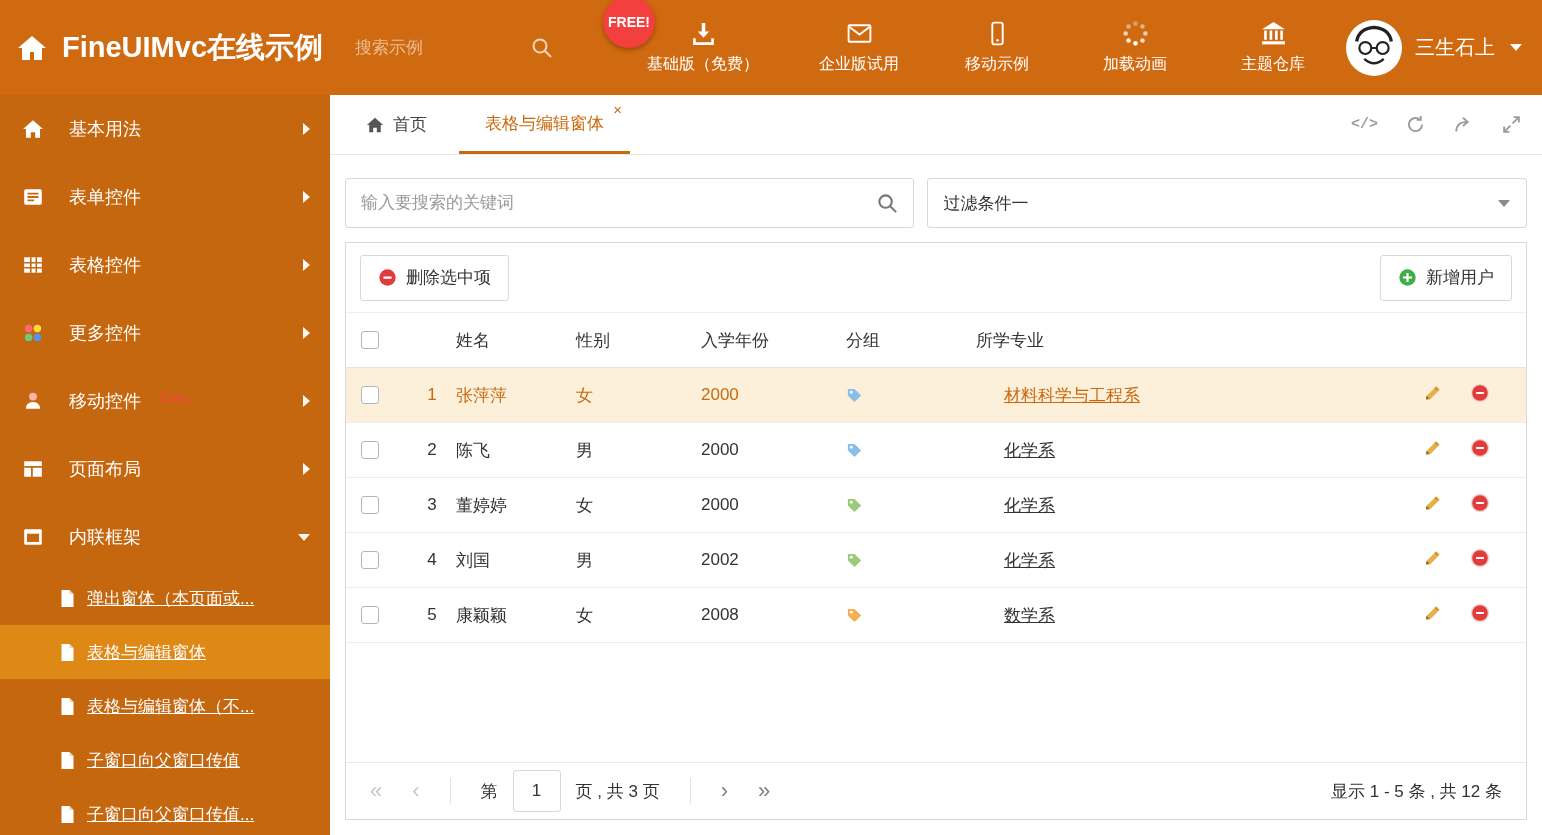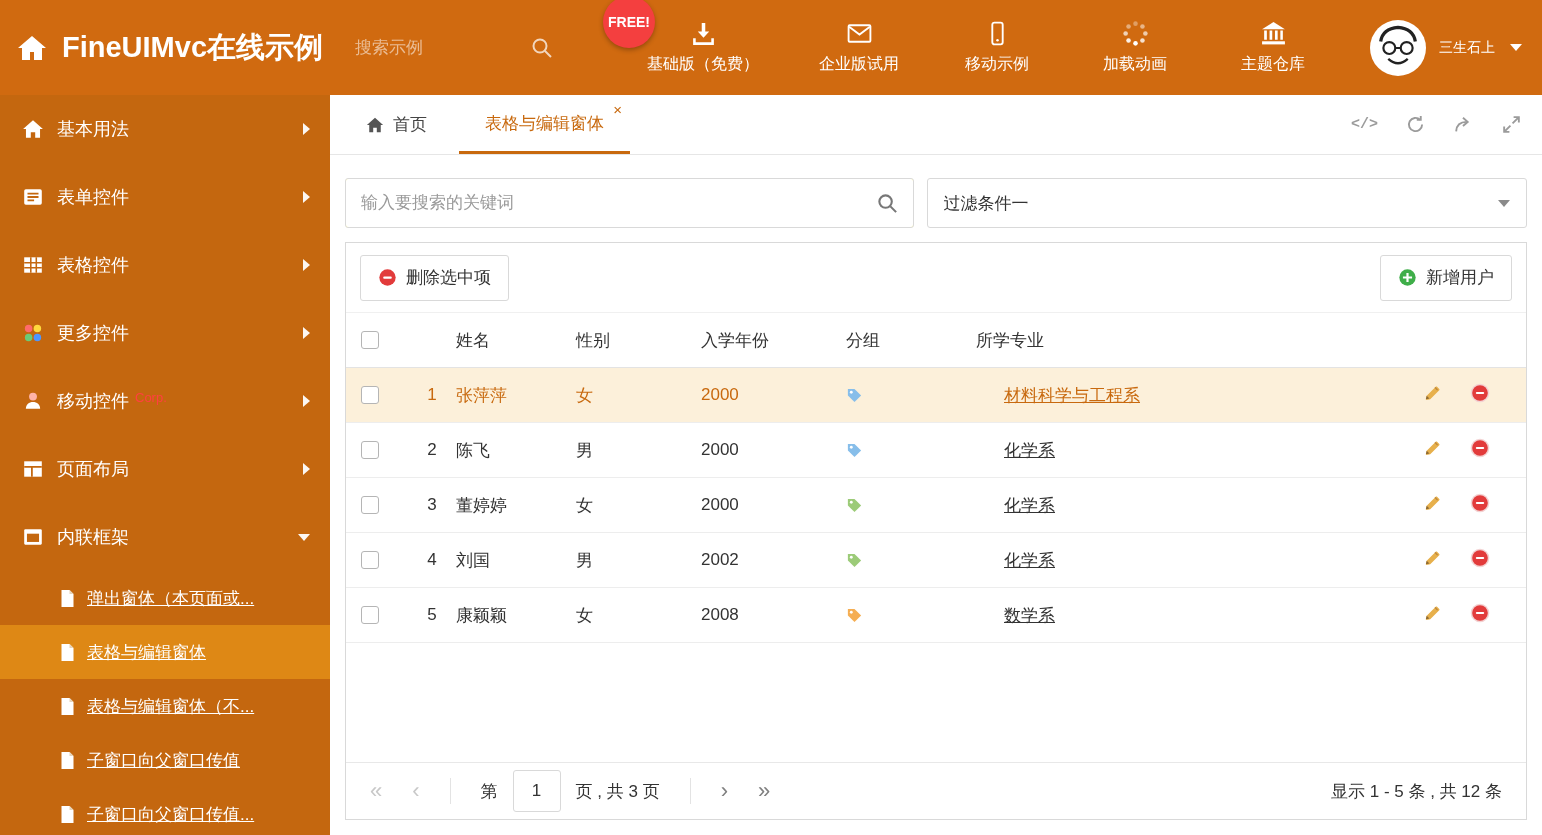--- a/index.html
+++ b/index.html
@@ -23,29 +23,29 @@
                   font-size:16px; color:#fff; cursor:pointer; position:relative; min-width:96px; }
   .top-nav-item.first { min-width:132px; }
   .free-badge { position:absolute; left:-34px; top:-24px; width:52px; height:52px; border-radius:50%;
                 background:#f43f3f; color:#fff; font-weight:bold; font-size:14px;
                 display:flex; align-items:center; justify-content:center;
                 box-shadow:0 2px 5px rgba(0,0,0,.3); z-index:3; }
 
   .user-area { margin-left:auto; margin-right:20px; display:flex; align-items:center; gap:13px; cursor:pointer; }
   .avatar { width:56px; height:56px; border-radius:50%; background:#fff;
             border:2px solid rgba(255,255,255,.9); overflow:hidden; flex:none; }
-  .user-name { font-size:14px; color:#fff; }
+  .user-name { font-size:20px; color:#fff; }
   .caret-down { width:0; height:0; border-left:6px solid transparent; border-right:6px solid transparent;
                 border-top:7px solid #fff; margin-left:2px; }
 
   
   .sidebar { position:absolute; top:95px; left:0; width:330px; height:740px;
              background:#c4670f; overflow:hidden; }
   .side-item { height:68px; display:flex; align-items:center; padding:0 20px 0 22px;
-               color:#fff; font-size:18px; cursor:pointer; }
+               color:#fff; font-size:18px; cursor:pointer;gap:12px; }
   .side-item .lbl { margin-left:13px; }
   .corp { color:#ff4040; font-size:13px; margin-left:6px; margin-top:-8px; }
   .arrow-r { margin-left:auto; width:0; height:0; border-top:6px solid transparent;
              border-bottom:6px solid transparent; border-left:7px solid rgba(255,255,255,.95); }
   .arrow-d { margin-left:auto; width:0; height:0; border-left:6px solid transparent;
              border-right:6px solid transparent; border-top:7px solid rgba(255,255,255,.95); }
   .side-sub-item { height:54px; display:flex; align-items:center; padding-left:59px; gap:11px;
                    color:#fff; font-size:17px; cursor:pointer;text-decoration:underline; }
   .side-sub-item.selected { background:#de8815; }
 

